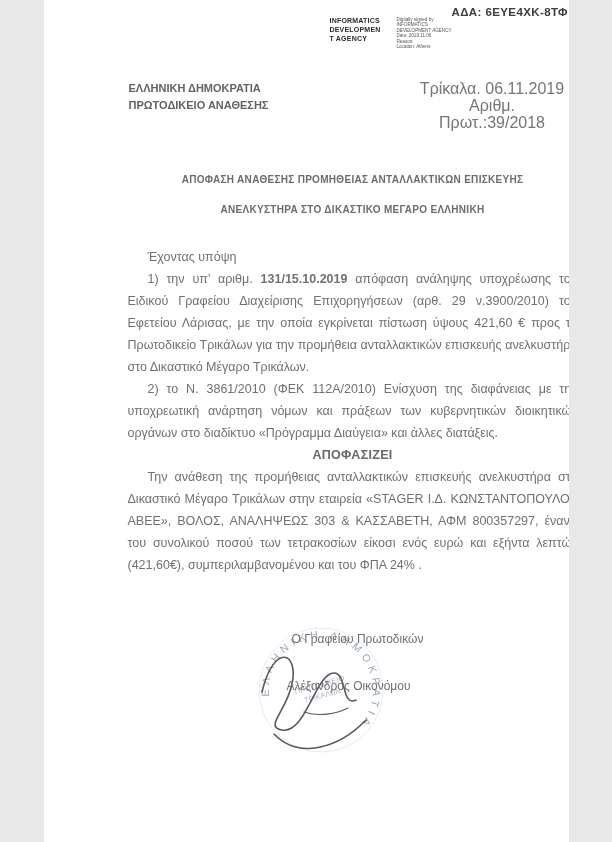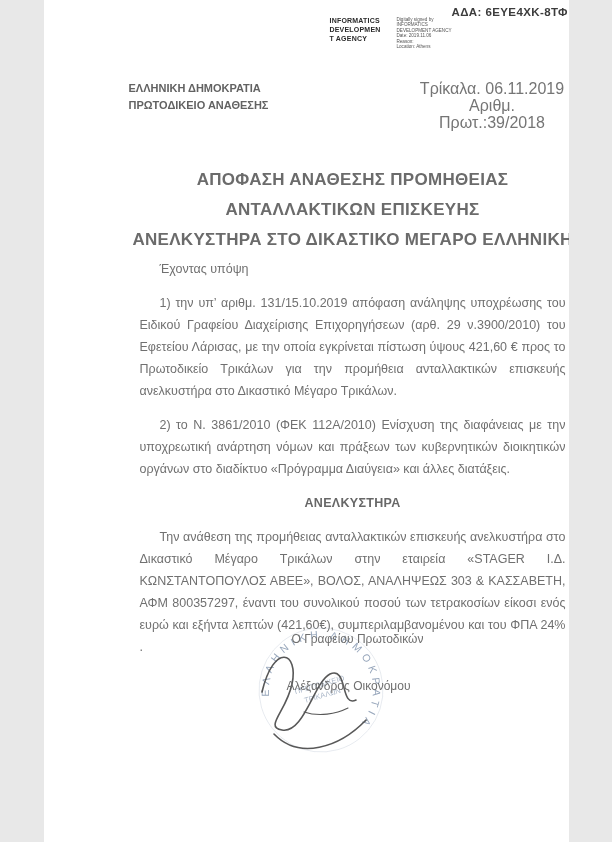--- a/index.html
+++ b/index.html
@@ -37,31 +37,31 @@
     position: absolute; top: 80px; left: 85px;
     font-size: 11px; font-weight: bold; color: #626262; line-height: 17px;
   }
   .docmeta {
     position: absolute; top: 80px; left: 372px;
     font-size: 16px; color: #757575; line-height: 17px; text-align: center;
   }
   
   .title {
     position: absolute; top: 165px; left: 84px; width: 450px;
-    text-align: center; font-size: 17px; font-weight: bold;
+    text-align: center; font-size: 10px; font-weight: bold;
     color: #6b6b6b; line-height: 30px; letter-spacing: 0.3px;
   }
   
   .body {
     position: absolute; top: 246px; left: 84px; width: 450px;
     font-size: 12.5px; line-height: 22px; color: #707070;
     text-align: justify;
   }
-  .body p { margin: 12px; text-indent: 20px; }
-  .body .b { font-weight: normal; }
+  .body p { margin: 0; text-indent: 20px; }
+  .body .b { font-weight: bold; }
   .decision-heading {
     text-align: center; font-weight: bold; text-indent: 0 !important;
     letter-spacing: 0.3px; color: #686868;
   }
   
   .sig-role {
     position: absolute; top: 632px; left: 248px;
     font-size: 12px; color: #6f6f6f;
   }
   .sig-name {
@@ -114,21 +114,21 @@
 
   <div class="title">
     <div>ΑΠΟΦΑΣΗ ΑΝΑΘΕΣΗΣ ΠΡΟΜΗΘΕΙΑΣ ΑΝΤΑΛΛΑΚΤΙΚΩΝ ΕΠΙΣΚΕΥΗΣ</div>
     <div>ΑΝΕΛΚΥΣΤΗΡΑ ΣΤΟ ΔΙΚΑΣΤΙΚΟ ΜΕΓΑΡΟ ΕΛΛΗΝΙΚΗ</div>
   </div>
 
   <div class="body">
     <p>Έχοντας υπόψη</p>
     <p><span>1) την υπ’ αριθμ. </span><span class="b">131/15.10.2019</span><span> απόφαση ανάληψης υποχρέωσης του Ειδικού Γραφείου Διαχείρισης Επιχορηγήσεων (αρθ. 29 ν.3900/2010) του Εφετείου Λάρισας, με την οποία εγκρίνεται πίστωση ύψους 421,60 € προς το Πρωτοδικείο Τρικάλων για την προμήθεια ανταλλακτικών επισκευής ανελκυστήρα στο Δικαστικό Μέγαρο Τρικάλων.</span></p>
     <p>2) το Ν. 3861/2010 (ΦΕΚ 112Α/2010) Ενίσχυση της διαφάνειας με την υποχρεωτική ανάρτηση νόμων και πράξεων των κυβερνητικών διοικητικών οργάνων στο διαδίκτυο «Πρόγραμμα Διαύγεια» και άλλες διατάξεις.</p>
-    <p class="decision-heading">ΑΝΕΛΚΥΣΤΗΡΑ</p>
+    <p class="decision-heading">ΑΠΟΦΑΣΙΖΕΙ</p>
     <p>Την ανάθεση της προμήθειας ανταλλακτικών επισκευής ανελκυστήρα στο Δικαστικό Μέγαρο Τρικάλων στην εταιρεία «STAGER Ι.Δ. ΚΩΝΣΤΑΝΤΟΠΟΥΛΟΣ ΑΒΕΕ», ΒΟΛΟΣ, ΑΝΑΛΗΨΕΩΣ 303 &amp; ΚΑΣΣΑΒΕΤΗ, ΑΦΜ 800357297, έναντι του συνολικού ποσού των τετρακοσίων είκοσι ενός ευρώ και εξήντα λεπτών (421,60€), συμπεριλαμβανομένου και του ΦΠΑ 24% .</p>
   </div>
 
   <svg class="round-stamp" viewBox="0 0 170 170" xmlns="http://www.w3.org/2000/svg">
     <defs>
       <path id="ringPath" d="M 33,85 a 52,52 0 1 1 104,0 a 52,52 0 1 1 -104,0"></path>
     </defs>
     <circle cx="85" cy="85" r="62" fill="none" stroke="#8496af" stroke-width="0.6" opacity="0.35"></circle>
     <text font-size="10.5" fill="#8496af" letter-spacing="4.5" font-family="Liberation Sans, sans-serif">
       <textPath href="#ringPath" startOffset="8">ΕΛΛΗΝΙΚΗ ΔΗΜΟΚΡΑΤΙΑ</textPath>

